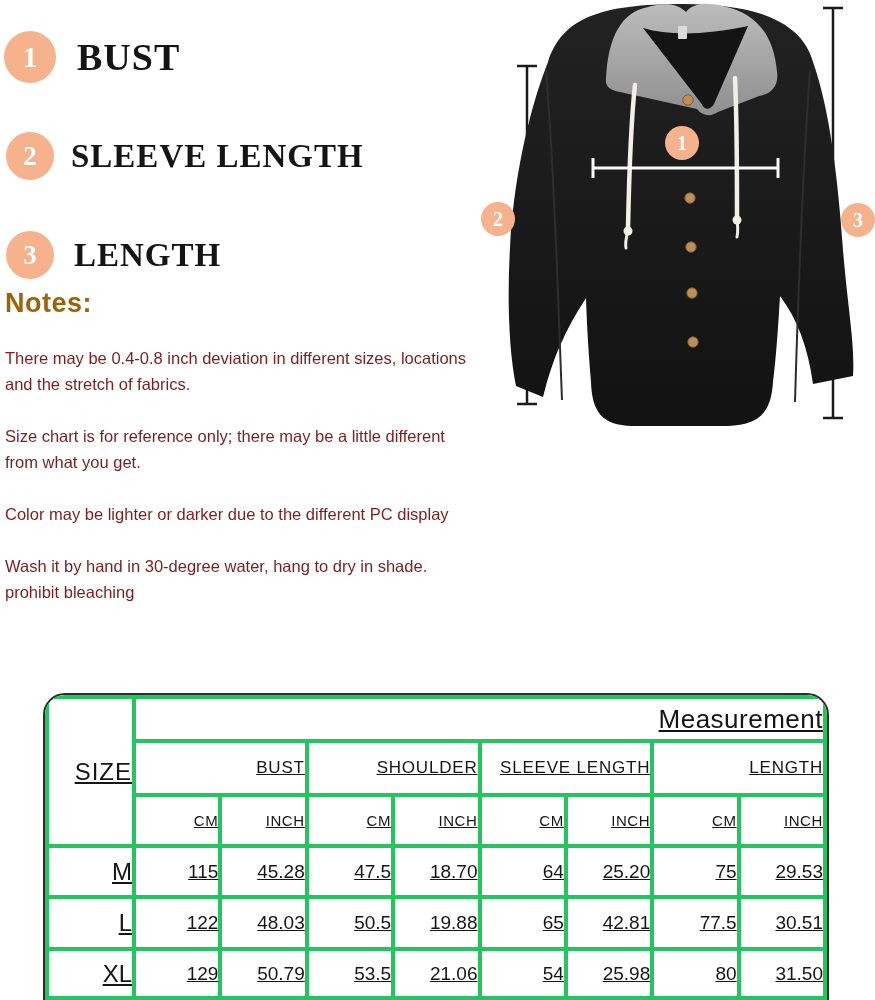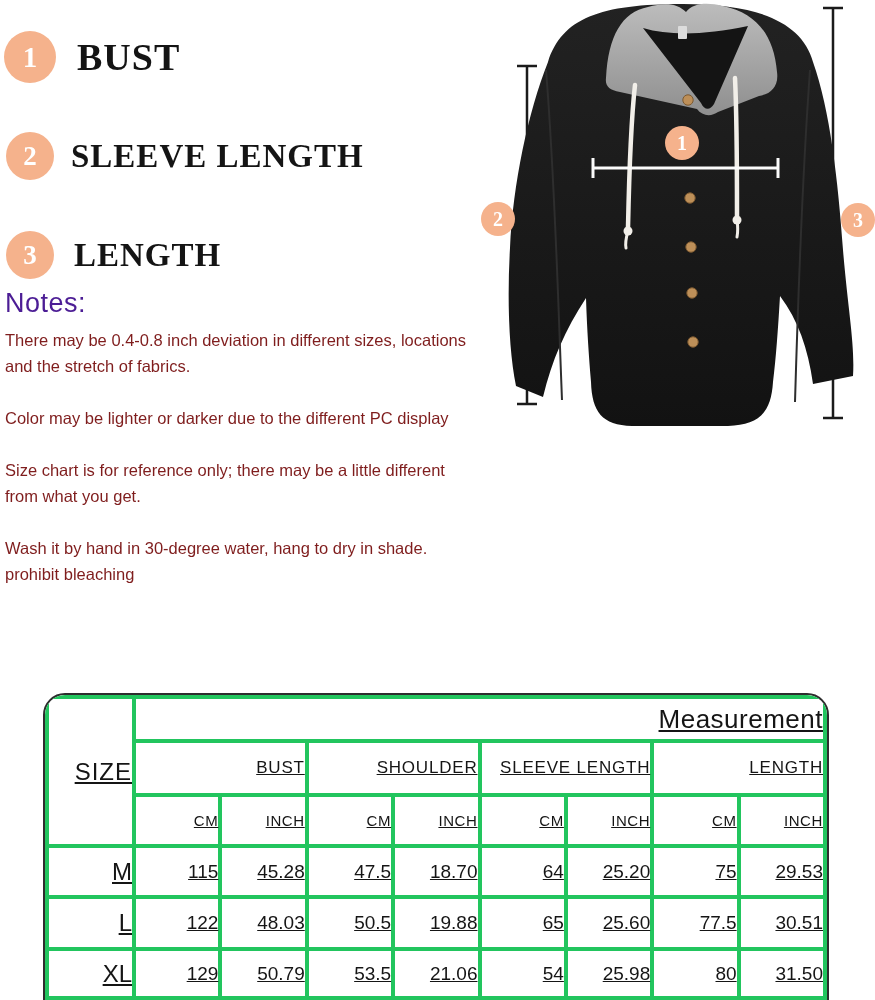--- a/index.html
+++ b/index.html
@@ -14,21 +14,21 @@
   .lg-circle{border-radius:50%;background:#f5b28c;color:#fff;display:flex;align-items:center;justify-content:center;
              font-family:"Liberation Serif","DejaVu Serif",serif;font-weight:600;}
   .r1 .lg-circle{width:52px;height:52px;font-size:29px;}
   .r2 .lg-circle,.r3 .lg-circle{width:48px;height:48px;font-size:27px;}
   .lg-label{font-family:"Liberation Serif","DejaVu Serif",serif;font-weight:600;color:#141414;letter-spacing:1px;}
   .r1 .lg-label{font-size:38px;}
   .r2 .lg-label,.r3 .lg-label{font-size:33px;}
 
   
   .notes{position:absolute;left:5px;top:288px;width:528px;}
-  .notes-heading{font-size:27px;font-weight:400;color:#4c1d95;letter-spacing:.5px;margin-bottom:8px;}
+  .notes-heading{font-size:27px;font-weight:700;color:#a16207;letter-spacing:.5px;margin-bottom:26px;}
   .notes p{margin:0 0 26px 0;font-size:16.5px;line-height:26px;color:#7f1d1d;white-space:pre-line;}
 
   
   .product{position:absolute;left:480px;top:0;width:395px;height:450px;}
   .marker{position:absolute;width:34px;height:34px;border-radius:50%;background:#f5b28c;color:#fff;
           display:flex;align-items:center;justify-content:center;
           font-family:"Liberation Serif","DejaVu Serif",serif;font-weight:600;font-size:20px;}
   .marker.m1{left:665px;top:126px;}
   .marker.m2{left:481px;top:202px;}
   .marker.m3{left:841px;top:203px;}
@@ -62,23 +62,23 @@
   </div>
   <div class="lg-row r3">
     <div class="lg-circle">3</div>
     <div class="lg-label">LENGTH</div>
   </div>
 
   <div class="notes">
     <div class="notes-heading">Notes:</div>
     <p>There may be 0.4-0.8 inch deviation in different sizes, locations
 and the stretch of fabrics.</p>
-    <p>Color may be lighter or darker due to the different PC display</p>
     <p>Size chart is for reference only; there may be a little different
 from what you get.</p>
+    <p>Color may be lighter or darker due to the different PC display</p>
     <p>Wash it by hand in 30-degree water, hang to dry in shade.
 prohibit bleaching</p>
   </div>
 
   <div class="product">
     <svg width="395" height="450" viewBox="0 0 395 450">
       <defs>
         <linearGradient id="jk" x1="0" y1="0" x2="0" y2="1">
           <stop offset="0" stop-color="#222222"></stop>
             <stop offset="1" stop-color="#121212"></stop>
@@ -206,21 +206,21 @@
         <td class="cell-val">75</td>
         <td class="cell-val">29.53</td>
       </tr>
       <tr class="tr5">
         <td class="cell-sizename">L</td>
         <td class="cell-val">122</td>
         <td class="cell-val">48.03</td>
         <td class="cell-val">50.5</td>
         <td class="cell-val">19.88</td>
         <td class="cell-val">65</td>
-        <td class="cell-val">25.60</td>
+        <td class="cell-val">42.81</td>
         <td class="cell-val">77.5</td>
         <td class="cell-val">30.51</td>
       </tr>
       <tr>
         <td class="cell-sizename">XL</td>
         <td class="cell-val">129</td>
         <td class="cell-val">50.79</td>
         <td class="cell-val">53.5</td>
         <td class="cell-val">21.06</td>
         <td class="cell-val">54</td>

